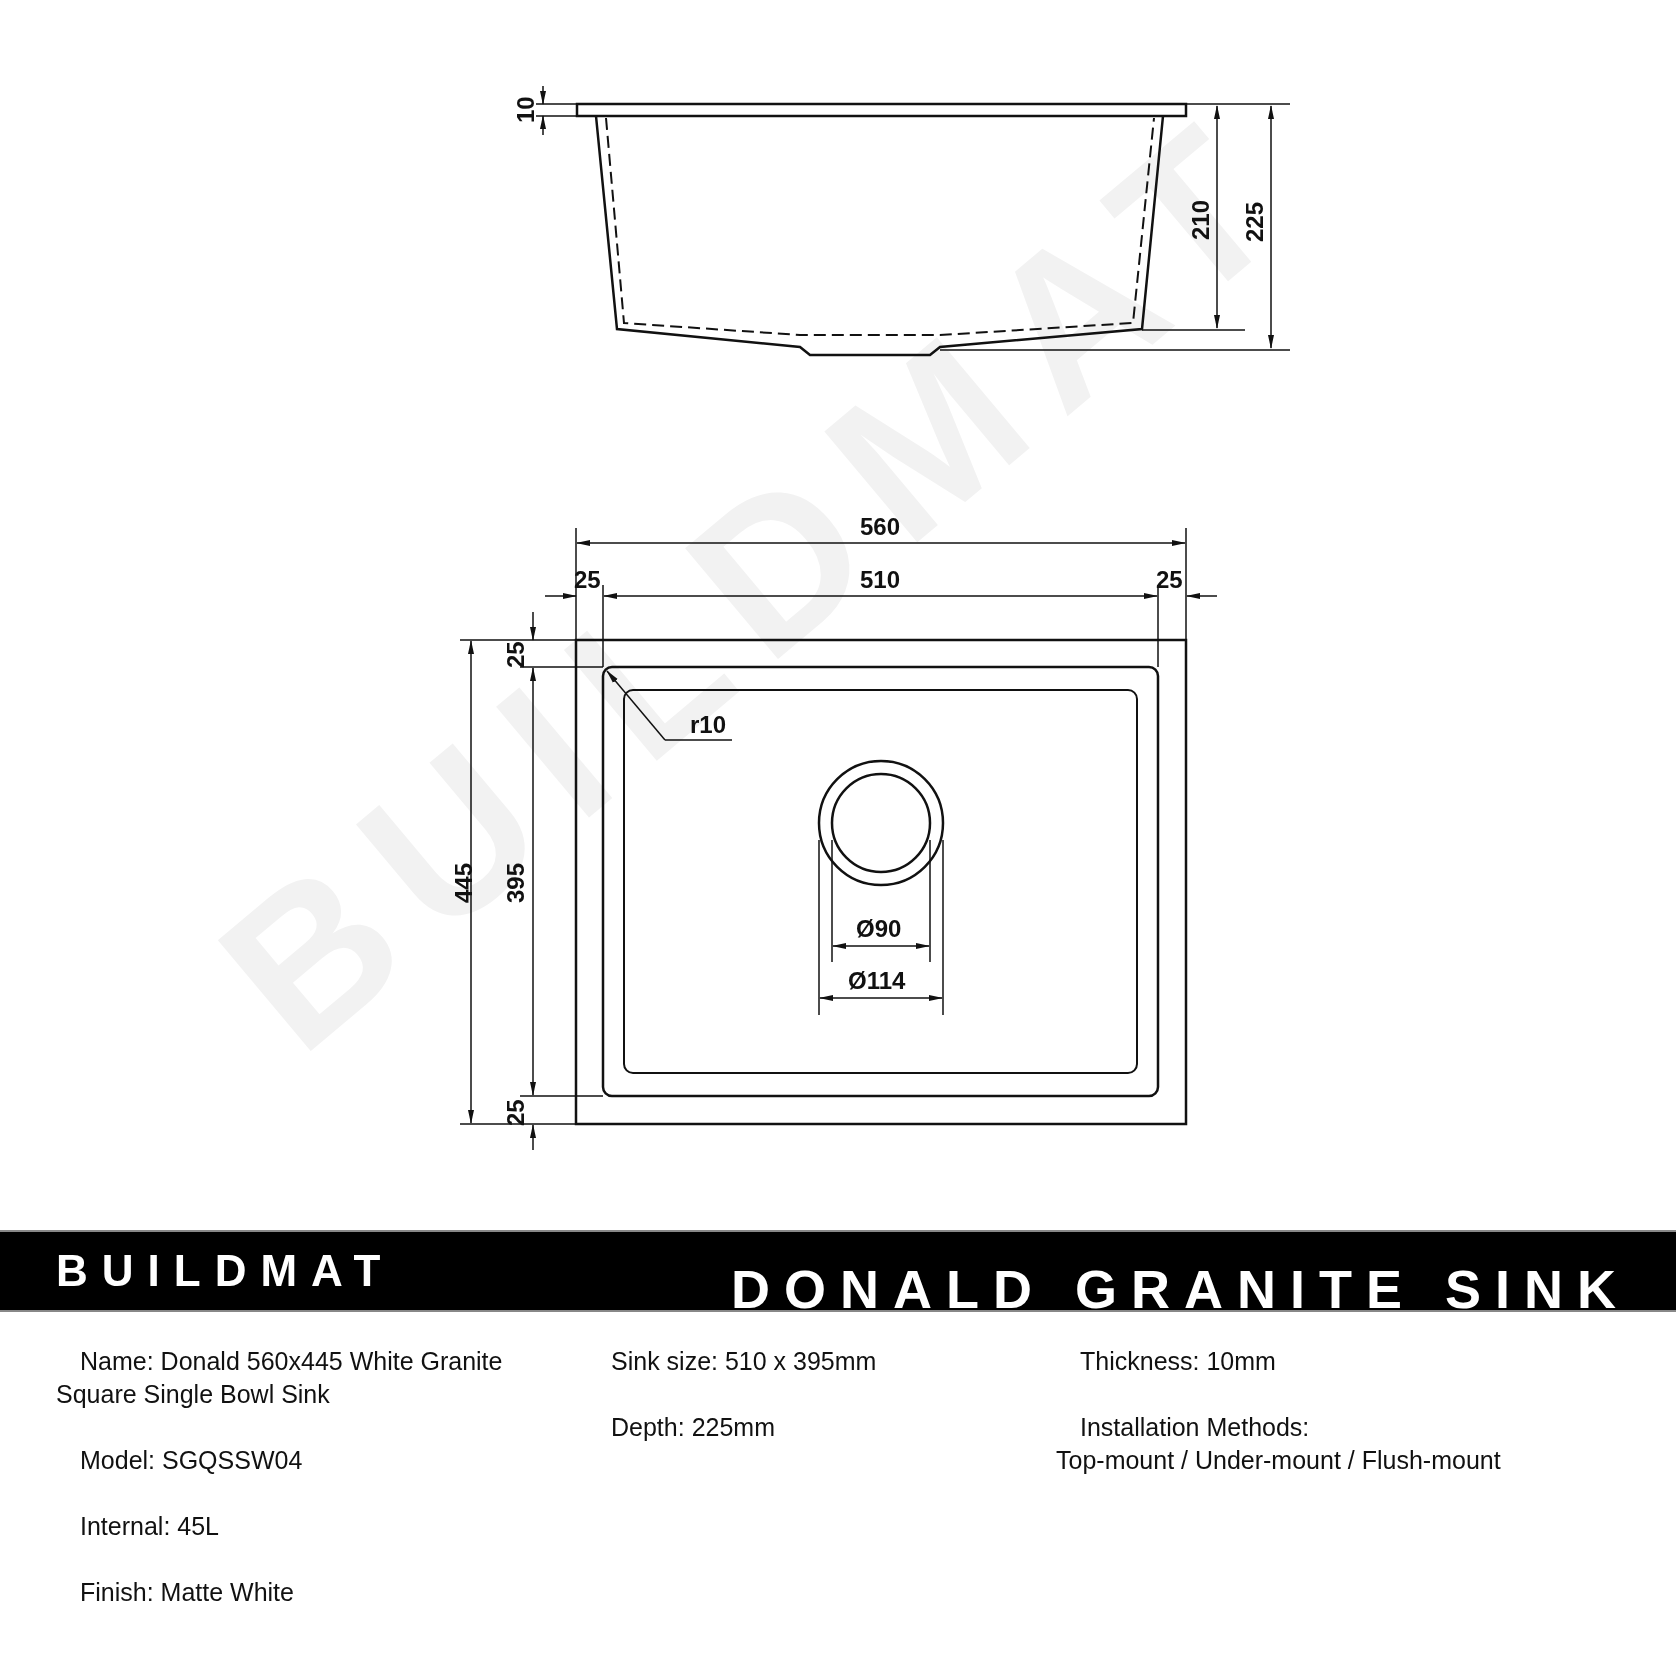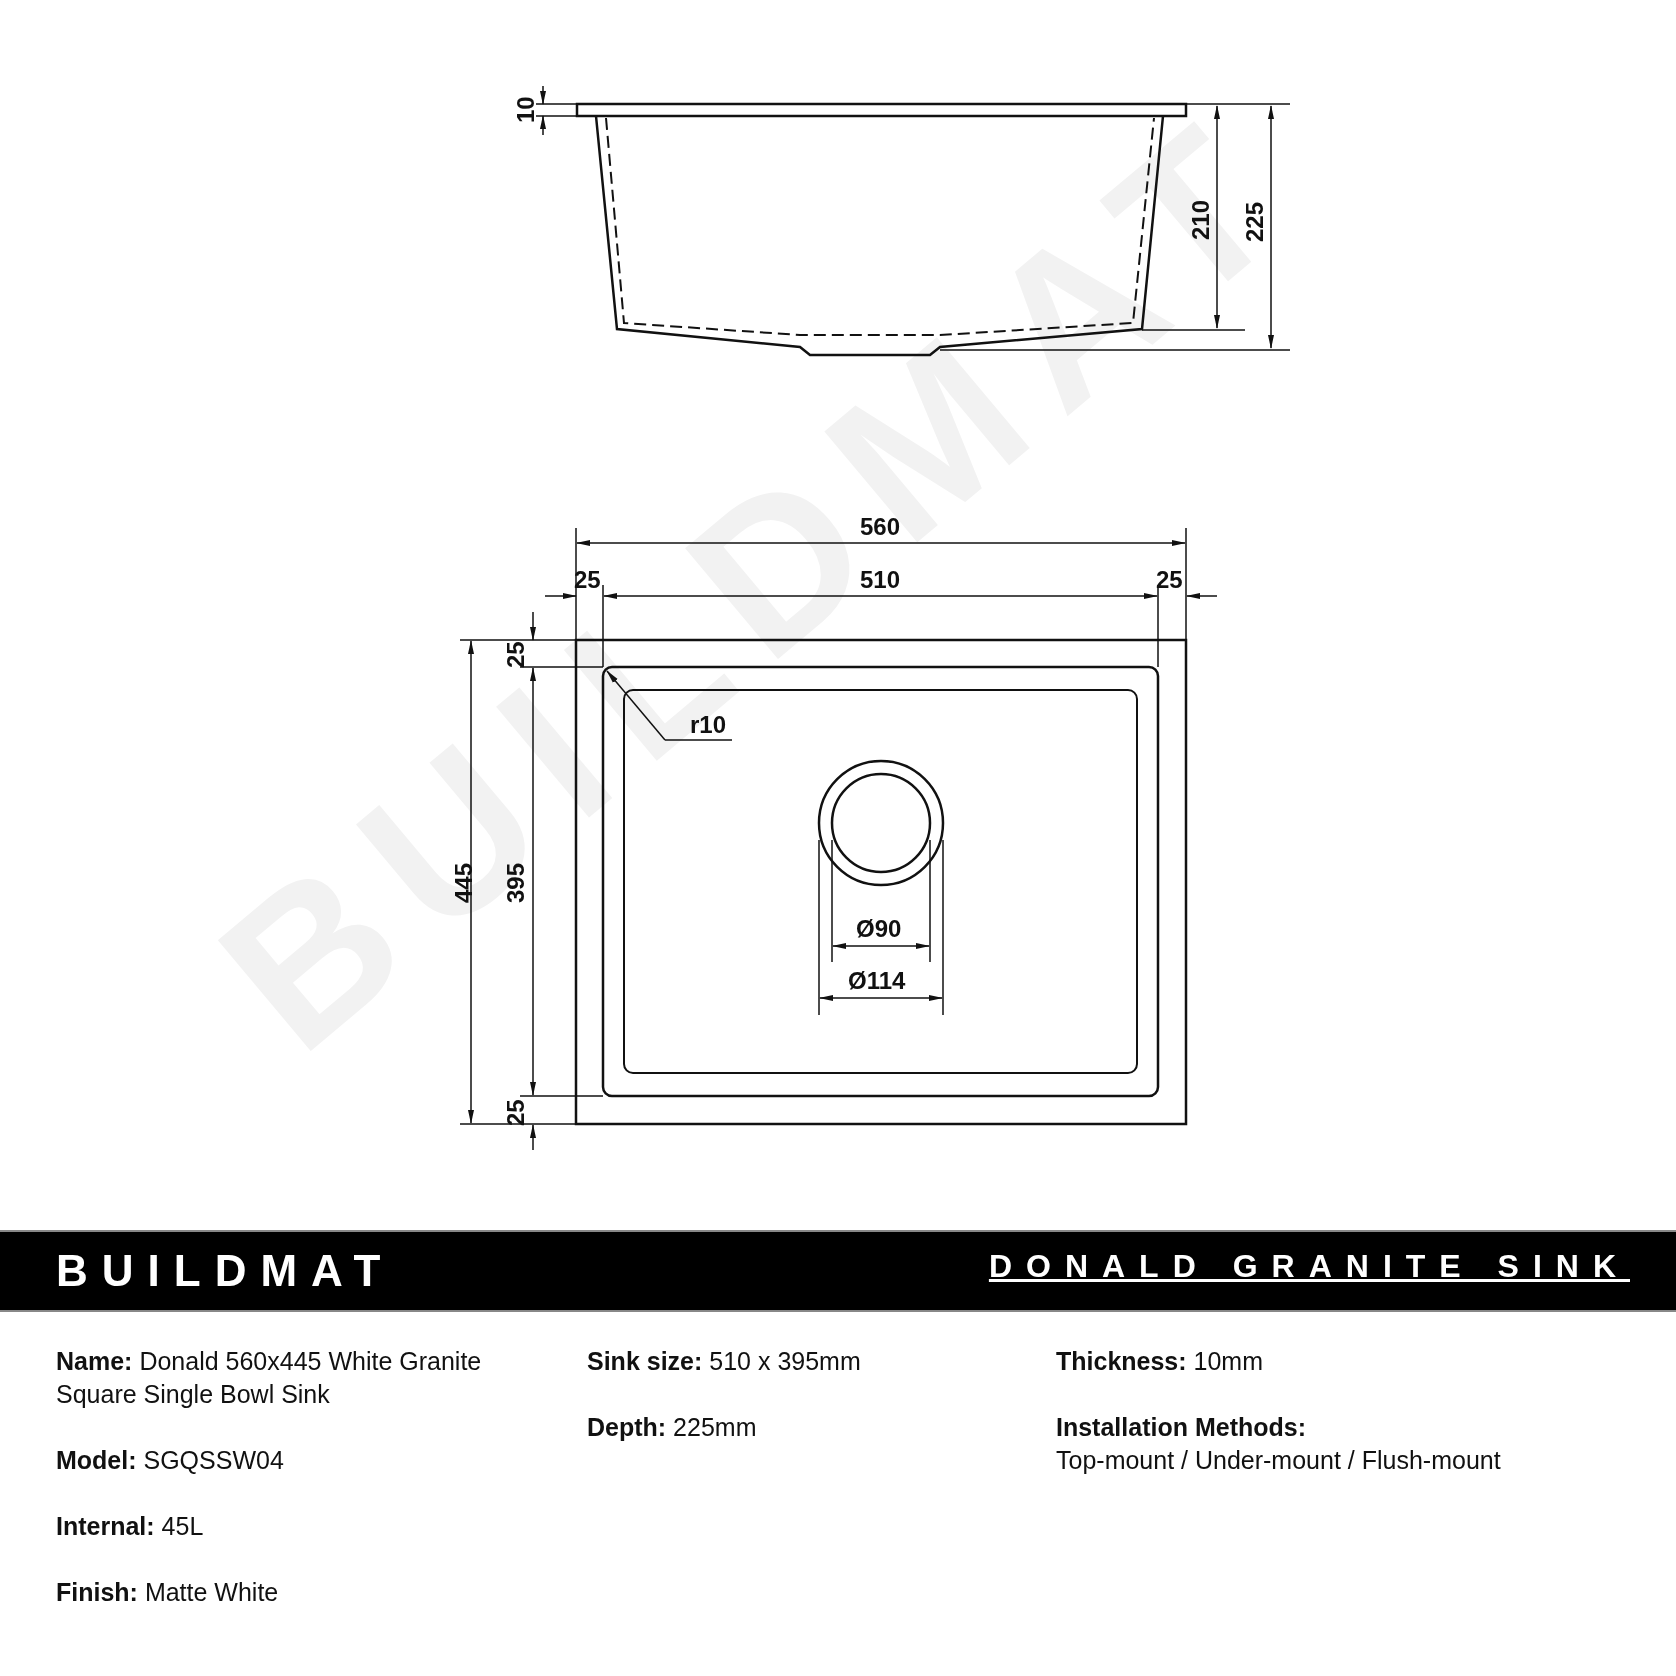--- a/index.html
+++ b/index.html
@@ -2,24 +2,24 @@
 <html><head>
 <meta charset="utf-8">
 <style>
   html,body{margin:0;padding:0;background:#fff;}
   body{width:1676px;height:1676px;position:relative;overflow:hidden;font-family:"Liberation Sans",sans-serif;color:#000;}
   #drawing{position:absolute;left:0;top:0;width:1676px;height:1230px;}
   .dimtxt{font-family:"Liberation Sans",sans-serif;font-weight:bold;font-size:24px;fill:#111;}
   .wm{font-family:"Liberation Sans",sans-serif;font-weight:bold;font-size:210px;fill:#f2f2f2;letter-spacing:30px;}
   #banner{position:absolute;left:0;top:1230px;width:1676px;height:82px;background:#000;border-top:2px solid #888;border-bottom:2px solid #888;box-sizing:border-box;}
   .brand{position:absolute;left:56px;top:14px;color:#fff;font-weight:bold;font-size:44px;letter-spacing:14px;}
-  .ptitle{position:absolute;right:46px;top:16px;color:#fff;font-weight:bold;font-size:32px;letter-spacing:14px;text-decoration:underline;}
+  .ptitle{position:absolute;right:46px;top:26px;color:#fff;font-weight:bold;font-size:54px;letter-spacing:14px;}
   .specs{position:absolute;top:1345px;font-size:25px;line-height:33px;color:#111;}
   .specs .row{margin-bottom:33px;}
-  .specs b{font-weight:bold;}
+  .specs b{font-weight:normal;margin-left:24px;}
   #col1{left:56px;width:500px;}
   #col2{left:587px;width:440px;}
   #col3{left:1056px;width:540px;}
 </style>
 </head>
 <body>
 
 <svg id="drawing" viewBox="0 0 1676 1230" width="1676" height="1230">
   <defs>
     <marker id="ar" markerWidth="14" markerHeight="8" refX="13" refY="4" orient="auto-start-reverse" markerUnits="userSpaceOnUse">

